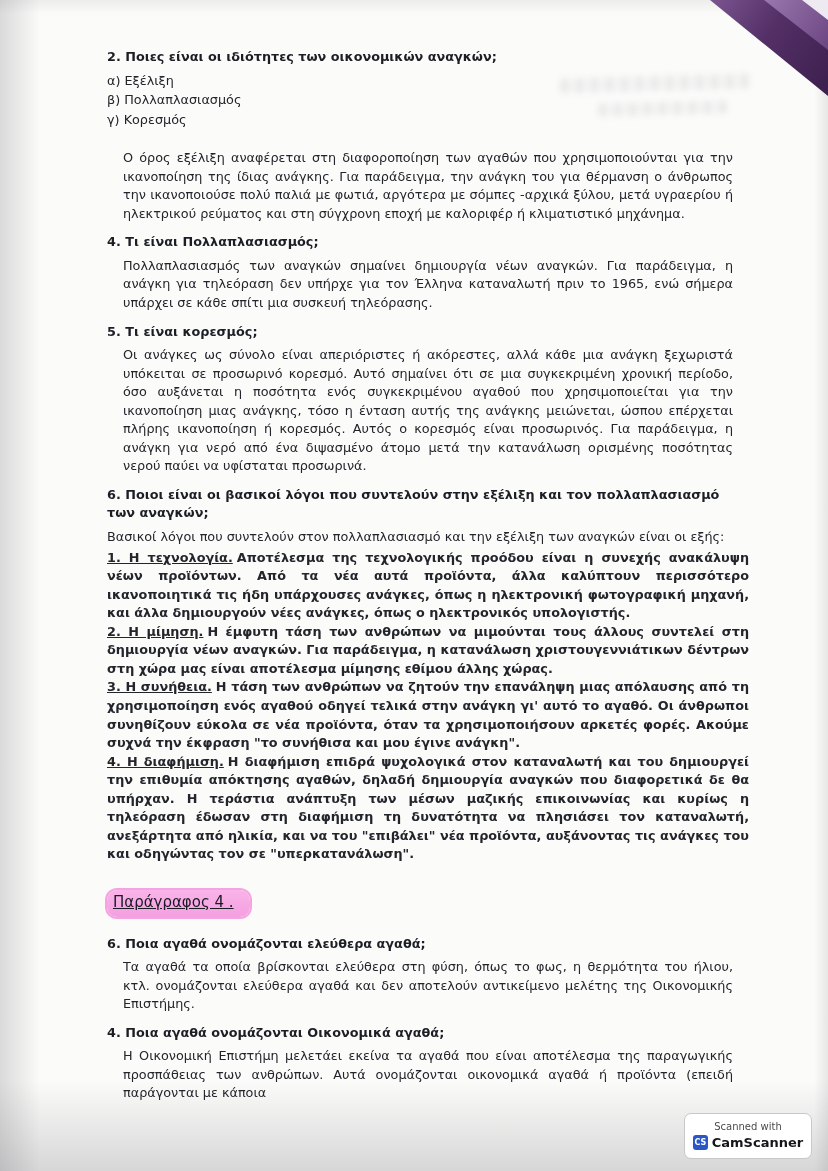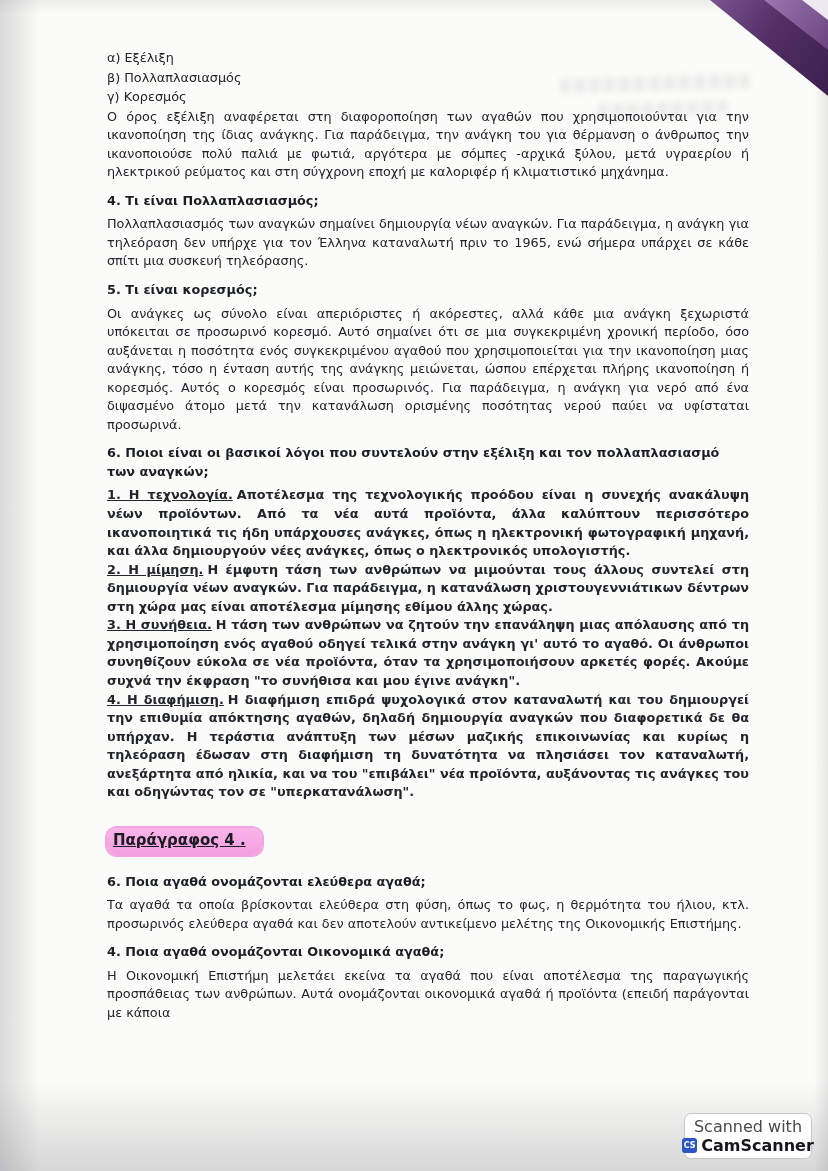--- a/index.html
+++ b/index.html
@@ -73,32 +73,32 @@
     line-height: 1.45;
     text-align: justify;
   }
   .q-heading {
     font-weight: bold;
     text-align: left;
     margin: 10px 0 5px;
     color: #1c1e26;
   }
   .q-heading.first { margin-top: 0; }
-  .body-p { margin: 0 0 4px; }
-  .option-list { margin: 0 0 1px; }
+  .body-p { margin: 0 16px 4px; }
+  .option-list { margin: 0 0 20px; }
   .option-item { text-align: left; margin: 1px 0; }
   .intro-p { margin: 0 0 2px; }
   .reason-p { margin: 0; font-weight: bold; }
   .reason-lead { text-decoration: underline; margin-right: 4px; }
   .section-highlight {
     display: inline-block;
     margin: 26px 0 18px;
     padding: 2px 16px 3px 6px;
     font-size: 15px;
-    font-weight: bold;
+    font-weight: normal;
     text-decoration: underline;
     color: #1b1b24;
     background: linear-gradient(180deg, #f9b4e9, #f49fe0);
     border-radius: 10px;
     box-shadow: 0 0 0 2px rgba(238,92,204,.55);
     text-align: left;
   }
   
   .scanner-badge {
     position: absolute;
@@ -108,88 +108,90 @@
     height: 46px;
     background: #ffffff;
     border: 1px solid #c8c8c8;
     border-radius: 7px;
     display: flex;
     flex-direction: column;
     align-items: center;
     justify-content: center;
     gap: 3px;
   }
-  .scanned-with { font-size: 16px; color: #4a4a4a; line-height: 1; }
+  .scanned-with { font-size: 10px; color: #4a4a4a; line-height: 1; }
   .badge-row { display: flex; align-items: center; gap: 4px; }
   .cs-icon {
     width: 15px; height: 15px;
     background: #2a56c6;
     color: #ffffff;
     font-size: 8px;
     font-weight: bold;
     display: flex;
     align-items: center;
     justify-content: center;
     border-radius: 3px;
     line-height: 1;
   }
-  .cs-name { font-size: 16px; font-weight: bold; color: #15161b; line-height: 1; }
+  .cs-name { font-size: 13px; font-weight: bold; color: #15161b; line-height: 1; }
 </style>
 </head>
 <body>
 
 <div class="scan-page">
 
   <div class="edge-shade-left"></div>
   <div class="edge-shade-right"></div>
   <div class="edge-shade-top"></div>
   <div class="edge-shade-bottom"></div>
   <div class="bleed-1"></div>
   <div class="bleed-2"></div>
   <div class="corner-purple"></div>
   <div class="corner-fold"></div>
   <div class="corner-tip"></div>
 
   <div class="content">
 
+    <div class="q-heading first">2. Ποιες είναι οι ιδιότητες των οικονομικών αναγκών;</div>
     <div class="option-list">
       <div class="option-item">α) Εξέλιξη</div>
       <div class="option-item">β) Πολλαπλασιασμός</div>
       <div class="option-item">γ) Κορεσμός</div>
     </div>
 
     <p class="body-p">Ο όρος εξέλιξη αναφέρεται στη διαφοροποίηση των αγαθών που χρησιμοποιούνται για την ικανοποίηση της ίδιας ανάγκης. Για παράδειγμα, την ανάγκη του για θέρμανση ο άνθρωπος την ικανοποιούσε πολύ παλιά με φωτιά, αργότερα με σόμπες -αρχικά ξύλου, μετά υγραερίου ή ηλεκτρικού ρεύματος και στη σύγχρονη εποχή με καλοριφέρ ή κλιματιστικό μηχάνημα.</p>
 
     <div class="q-heading">4. Τι είναι Πολλαπλασιασμός;</div>
     <p class="body-p">Πολλαπλασιασμός των αναγκών σημαίνει δημιουργία νέων αναγκών. Για παράδειγμα, η ανάγκη για τηλεόραση δεν υπήρχε για τον Έλληνα καταναλωτή πριν το 1965, ενώ σήμερα υπάρχει σε κάθε σπίτι μια συσκευή τηλεόρασης.</p>
 
     <div class="q-heading">5. Τι είναι κορεσμός;</div>
     <p class="body-p">Οι ανάγκες ως σύνολο είναι απεριόριστες ή ακόρεστες, αλλά κάθε μια ανάγκη ξεχωριστά υπόκειται σε προσωρινό κορεσμό. Αυτό σημαίνει ότι σε μια συγκεκριμένη χρονική περίοδο, όσο αυξάνεται η ποσότητα ενός συγκεκριμένου αγαθού που χρησιμοποιείται για την ικανοποίηση μιας ανάγκης, τόσο η ένταση αυτής της ανάγκης μειώνεται, ώσπου επέρχεται πλήρης ικανοποίηση ή κορεσμός. Αυτός ο κορεσμός είναι προσωρινός. Για παράδειγμα, η ανάγκη για νερό από ένα διψασμένο άτομο μετά την κατανάλωση ορισμένης ποσότητας νερού παύει να υφίσταται προσωρινά.</p>
 
     <div class="q-heading">6. Ποιοι είναι οι βασικοί λόγοι που συντελούν στην εξέλιξη και τον πολλαπλασιασμό των αναγκών;</div>
+    <p class="intro-p">Βασικοί λόγοι που συντελούν στον πολλαπλασιασμό και την εξέλιξη των αναγκών είναι οι εξής:</p>
 
     <p class="reason-p">
       <span class="reason-lead">1. Η τεχνολογία.</span><span>Αποτέλεσμα της τεχνολογικής προόδου είναι η συνεχής ανακάλυψη νέων προϊόντων. Από τα νέα αυτά προϊόντα, άλλα καλύπτουν περισσότερο ικανοποιητικά τις ήδη υπάρχουσες ανάγκες, όπως η ηλεκτρονική φωτογραφική μηχανή, και άλλα δημιουργούν νέες ανάγκες, όπως ο ηλεκτρονικός υπολογιστής.</span>
     </p>
     <p class="reason-p">
       <span class="reason-lead">2. Η μίμηση.</span><span>Η έμφυτη τάση των ανθρώπων να μιμούνται τους άλλους συντελεί στη δημιουργία νέων αναγκών. Για παράδειγμα, η κατανάλωση χριστουγεννιάτικων δέντρων στη χώρα μας είναι αποτέλεσμα μίμησης εθίμου άλλης χώρας.</span>
     </p>
     <p class="reason-p">
       <span class="reason-lead">3. Η συνήθεια.</span><span>Η τάση των ανθρώπων να ζητούν την επανάληψη μιας απόλαυσης από τη χρησιμοποίηση ενός αγαθού οδηγεί τελικά στην ανάγκη γι' αυτό το αγαθό. Οι άνθρωποι συνηθίζουν εύκολα σε νέα προϊόντα, όταν τα χρησιμοποιήσουν αρκετές φορές. Ακούμε συχνά την έκφραση "το συνήθισα και μου έγινε ανάγκη".</span>
     </p>
     <p class="reason-p">
       <span class="reason-lead">4. Η διαφήμιση.</span><span>Η διαφήμιση επιδρά ψυχολογικά στον καταναλωτή και του δημιουργεί την επιθυμία απόκτησης αγαθών, δηλαδή δημιουργία αναγκών που διαφορετικά δε θα υπήρχαν. Η τεράστια ανάπτυξη των μέσων μαζικής επικοινωνίας και κυρίως η τηλεόραση έδωσαν στη διαφήμιση τη δυνατότητα να πλησιάσει τον καταναλωτή, ανεξάρτητα από ηλικία, και να του "επιβάλει" νέα προϊόντα, αυξάνοντας τις ανάγκες του και οδηγώντας τον σε "υπερκατανάλωση".</span>
     </p>
 
     <div>
       <span class="section-highlight">Παράγραφος 4 .</span>
     </div>
 
     <div class="q-heading first">6. Ποια αγαθά ονομάζονται ελεύθερα αγαθά;</div>
-    <p class="body-p">Τα αγαθά τα οποία βρίσκονται ελεύθερα στη φύση, όπως το φως, η θερμότητα του ήλιου, κτλ. προσωρινός ελεύθερα αγαθά και δεν αποτελούν αντικείμενο μελέτης της Οικονομικής Επιστήμης.</p>
+    <p class="body-p">Τα αγαθά τα οποία βρίσκονται ελεύθερα στη φύση, όπως το φως, η θερμότητα του ήλιου, κτλ. ονομάζονται ελεύθερα αγαθά και δεν αποτελούν αντικείμενο μελέτης της Οικονομικής Επιστήμης.</p>
 
     <div class="q-heading">4. Ποια αγαθά ονομάζονται Οικονομικά αγαθά;</div>
     <p class="body-p">Η Οικονομική Επιστήμη μελετάει εκείνα τα αγαθά που είναι αποτέλεσμα της παραγωγικής προσπάθειας των ανθρώπων. Αυτά ονομάζονται οικονομικά αγαθά ή προϊόντα (επειδή παράγονται με κάποια</p>
 
   </div>
 
   <div class="scanner-badge">
     <div class="scanned-with">Scanned with</div>
     <div class="badge-row">
       <div class="cs-icon">CS</div>

